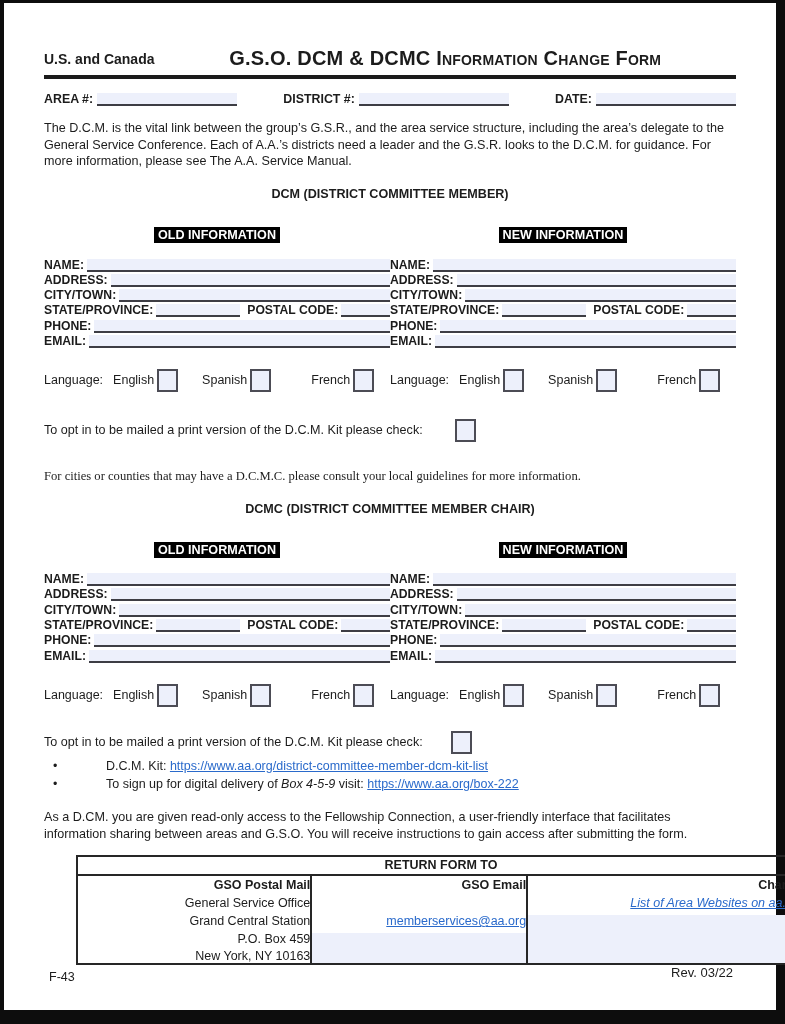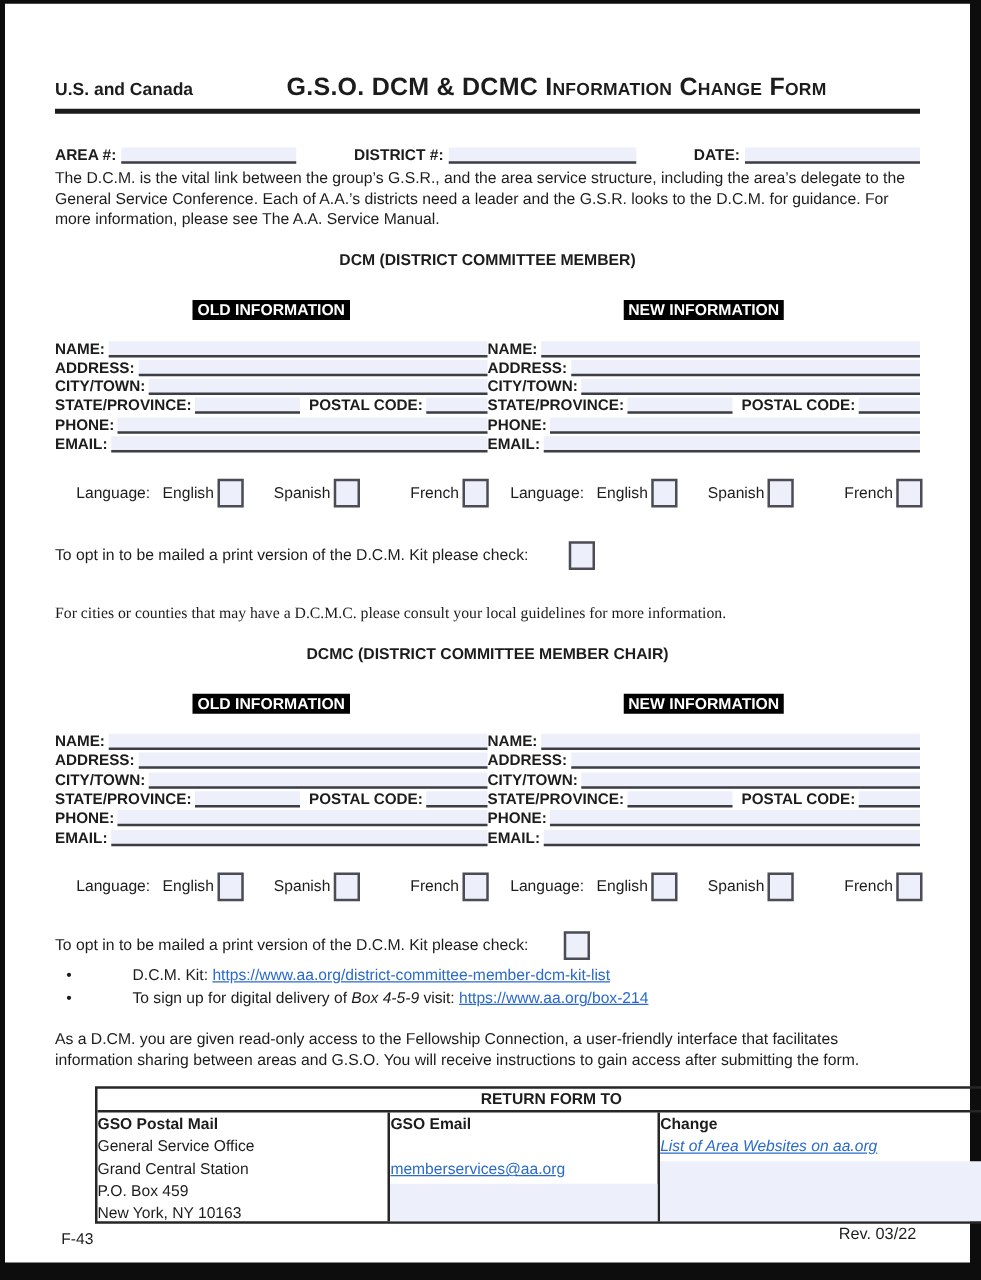--- a/index.html
+++ b/index.html
@@ -2,72 +2,72 @@
 <html><head>
 <meta charset="utf-8">
 <style>
   * { margin:0; padding:0; box-sizing:border-box; }
   html,body { width:785px; height:1024px; }
   body { background:#0d0d0d; font-family:"Liberation Sans", sans-serif; color:#1c1c1c; border-radius:10px; overflow:hidden; }
   .page { position:absolute; left:4px; top:3px; width:772px; height:1007px; background:#ffffff; display:flex; flex-direction:column; }
   .content { flex:1; display:flex; flex-direction:column; padding:0 40px; }
 
   
-  .header-row { display:flex; align-items:flex-end; margin-top:56px; }
+  .header-row { display:flex; align-items:flex-end; margin-top:44px; }
   .region { font-size:14px; font-weight:bold; padding-bottom:3px; white-space:nowrap; }
   .title { flex:1; text-align:center; font-size:20px; font-weight:bold; letter-spacing:.2px; white-space:nowrap; }
   .sc { font-variant:small-caps; }
   .rule { height:4px; background:#1b1b1b; margin-top:5px; }
 
   
-  .meta-row { display:flex; justify-content:space-between; align-items:flex-end; margin-top:26px; font-size:12.4px; font-weight:bold; }
+  .meta-row { display:flex; justify-content:space-between; align-items:flex-end; margin-top:13px; font-size:12.4px; font-weight:bold; }
   .meta-group { display:flex; align-items:flex-end; }
   .fline { display:inline-block; background:#edf0fb; border-bottom:2px solid #3d3d44; height:13px; margin-left:4px; }
   .w140 { width:140px; } .w150 { width:150px; }
 
-  p.body-text { font-size:12.6px; line-height:1.33; margin-top:3px; }
+  p.body-text { font-size:12.6px; line-height:1.33; margin-top:14px; }
 
   .section-heading { text-align:center; font-weight:bold; font-size:12.6px; margin-top:17px; }
 
   .two-col { display:flex; justify-content:space-between; }
   .col { width:347px; }
   .info-headers { margin-top:24px; }
   .info-headers .col { text-align:center; }
   .inv { background:#000; color:#fff; font-weight:bold; font-size:12.6px; padding:1px 4px; }
 
   
   .fields { margin-top:13px; }
   .frow { display:flex; align-items:flex-end; height:15.3px; font-size:12.2px; }
   .flabel { font-weight:bold; white-space:nowrap; }
   .frow .fline { flex:1; margin-left:3px; }
   .frow .fline.short { flex:none; width:84px; }
   .pl { margin-left:7px; }
 
   
-  .lang-row { display:flex; align-items:center; margin-top:21px; font-size:12.5px;margin-left:17px; }
+  .lang-row { display:flex; align-items:center; margin-top:21px; font-size:12.5px; }
   .lang-opt { margin-left:10px; }
   .gap2 { margin-left:24px; } .gap3 { margin-left:40px; }
   .checkbox { width:21px; height:23px; background:#edf0fb; border:2px solid #4c4c55; margin-left:3px; }
 
   .optin-row { display:flex; align-items:center; margin-top:27px; font-size:12.6px; }
   .optin-row .checkbox { margin-left:32px; }
   .optin-row.tight { margin-top:24px; }
   .optin-row.tight .checkbox { margin-left:28px; }
 
   
   .bullet-row { display:flex; font-size:12.5px; line-height:1.5; }
   .dot { width:62px; padding-left:9px; }
   a.link, .link { color:#2a6acb; text-decoration:underline; cursor:pointer; }
   .it { font-style:italic; }
 
   
   .rtable { margin:13px 0 0 32px; width:730px; border:2px solid #262626; font-size:12.5px; }
   .t-head { text-align:center; font-weight:bold; border-bottom:2px solid #262626; padding:1px 0 2px; }
   .t-body { display:flex; height:87px; }
-  .t-cell { display:flex; flex-direction:column; text-align:left; line-height:1.42; padding-top:1px; }
+  .t-cell { display:flex; flex-direction:column; text-align:right; line-height:1.42; padding-top:1px; }
   .c0 { width:32%; }
   .c1 { width:30%; border-left:2px solid #262626; border-right:2px solid #262626; }
   .c2 { width:38%; }
   .t-cell .b { font-weight:bold; }
   .spacer-line { height:18px; }
   .filler { flex:1; background:#edf0fb; margin-top:2px; }
 
   .footer { margin-top:auto; display:flex; justify-content:space-between; align-items:flex-end; padding:0 3px 26px 5px; }
   .fnum { font-size:12.5px; }
   .frev { font-size:13px; padding-bottom:4px; }
@@ -290,21 +290,21 @@
       <span>To opt in to be mailed a print version of the D.C.M. Kit please check:</span>
       <span class="checkbox"></span>
     </div>
 
     <div class="bullet-row" style="margin-top:3px;">
       <span class="dot">•</span>
       <span><span>D.C.M. Kit: </span><a class="link">https://www.aa.org/district-committee-member-dcm-kit-list</a></span>
     </div>
     <div class="bullet-row">
       <span class="dot">•</span>
-      <span><span>To sign up for digital delivery of </span><span class="it">Box 4-5-9</span><span> visit: </span><a class="link">https://www.aa.org/box-214</a></span>
+      <span><span>To sign up for digital delivery of </span><span class="it">Box 4-5-9</span><span> visit: </span><a class="link">https://www.aa.org/box-222</a></span>
     </div>
 
     <p class="body-text" style="margin-top:15px;">As a D.CM. you are given read-only access to the Fellowship Connection, a user-friendly interface that facilitates information sharing between areas and G.S.O. You will receive instructions to gain access after submitting the form.</p>
 
     <div class="rtable">
       <div class="t-head">RETURN FORM TO</div>
       <div class="t-body">
         <div class="t-cell c0">
           <span class="b">GSO Postal Mail</span>
           <span>General Service Office</span>

